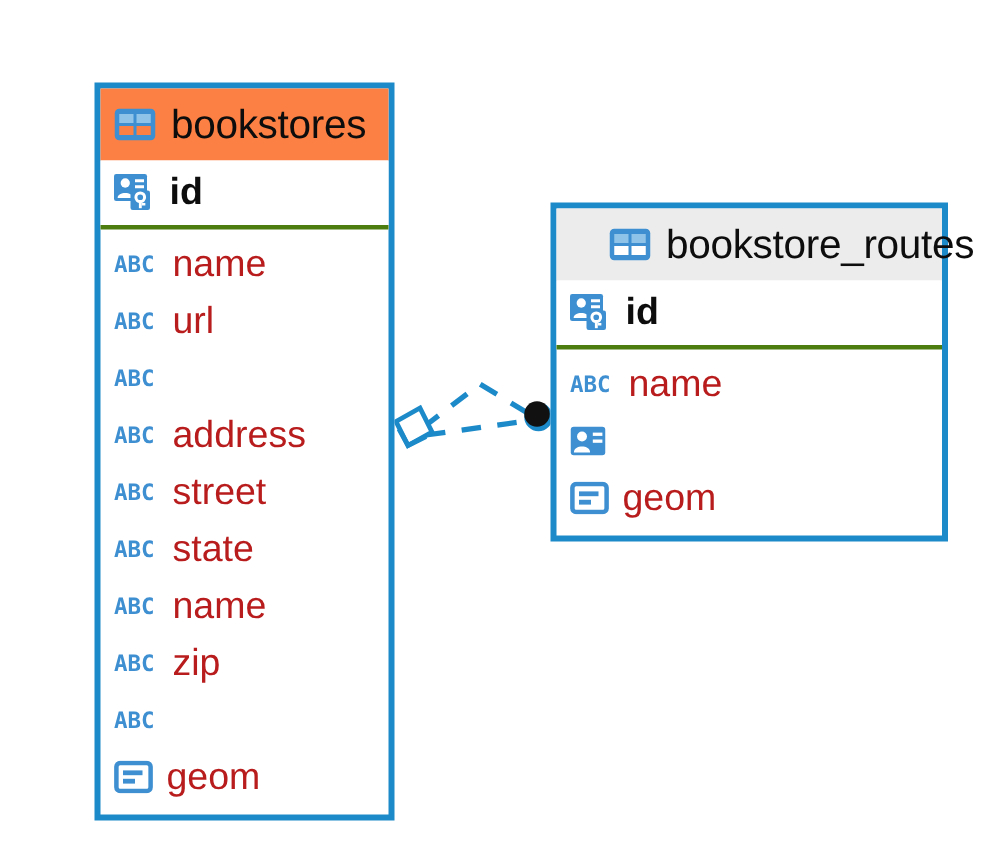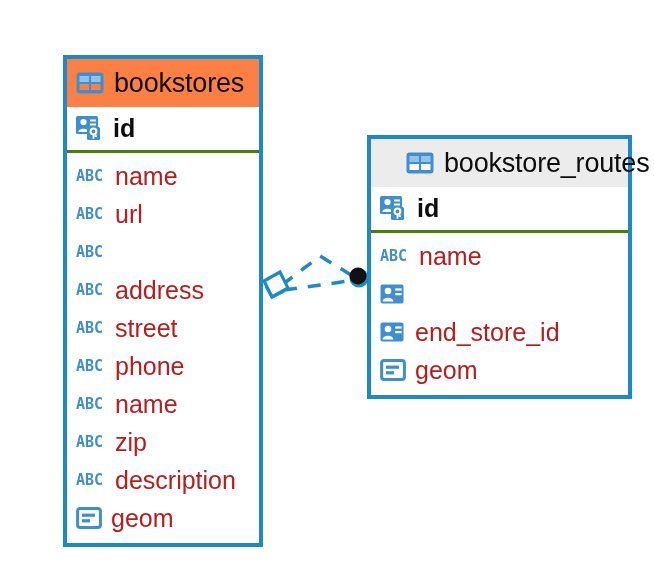--- a/index.html
+++ b/index.html
@@ -177,36 +177,35 @@
         <span class="field-label">address</span>
       </div>
 
       <div class="field-row">
         <span class="icon ico-abc">ABC</span>
         <span class="field-label">street</span>
       </div>
 
       <div class="field-row">
         <span class="icon ico-abc">ABC</span>
-        <span class="field-label">phone</span>
+        <span class="field-label">state</span>
       </div>
 
       <div class="field-row">
         <span class="icon ico-abc">ABC</span>
         <span class="field-label">name</span>
       </div>
 
       <div class="field-row">
         <span class="icon ico-abc">ABC</span>
         <span class="field-label">zip</span>
       </div>
 
       <div class="field-row">
         <span class="icon ico-abc">ABC</span>
-        <span class="field-label">description</span>
       </div>
 
       <div class="field-row">
         <svg class="icon" width="26" height="22" viewBox="0 0 26 22">
           <rect x="1.6" y="1.6" width="22.8" height="18.8" rx="2.5" fill="#ffffff" stroke="#3d8fd1" stroke-width="3"></rect>
           <rect x="6" y="6.6" width="13" height="3.2" fill="#3d8fd1"></rect>
           <rect x="6" y="12.2" width="8" height="3.2" fill="#3d8fd1"></rect>
         </svg>
         <span class="field-label">geom</span>
       </div>
@@ -252,30 +251,20 @@
       <div class="field-row">
         <svg class="icon" width="26" height="21" viewBox="0 0 26 21">
           <rect x="0.5" y="0.5" width="23" height="19" rx="2" fill="#3d8fd1"></rect>
           <circle cx="8" cy="7" r="3.3" fill="#ffffff"></circle>
           <path d="M 2.6 17.6 C 2.6 12.4 13.4 12.4 13.4 17.6 Z" fill="#ffffff"></path>
           <rect x="15.2" y="4.4" width="6.4" height="2.2" fill="#ffffff"></rect>
           <rect x="15.2" y="9" width="6.4" height="2.2" fill="#ffffff"></rect>
         </svg>
       </div>
 
-      <div class="field-row">
-        <svg class="icon" width="26" height="21" viewBox="0 0 26 21">
-          <rect x="0.5" y="0.5" width="23" height="19" rx="2" fill="#3d8fd1"></rect>
-          <circle cx="8" cy="7" r="3.3" fill="#ffffff"></circle>
-          <path d="M 2.6 17.6 C 2.6 12.4 13.4 12.4 13.4 17.6 Z" fill="#ffffff"></path>
-          <rect x="15.2" y="4.4" width="6.4" height="2.2" fill="#ffffff"></rect>
-          <rect x="15.2" y="9" width="6.4" height="2.2" fill="#ffffff"></rect>
-        </svg>
-        <span class="field-label">end_store_id</span>
-      </div>
 
       <div class="field-row">
         <svg class="icon" width="26" height="22" viewBox="0 0 26 22">
           <rect x="1.6" y="1.6" width="22.8" height="18.8" rx="2.5" fill="#ffffff" stroke="#3d8fd1" stroke-width="3"></rect>
           <rect x="6" y="6.6" width="13" height="3.2" fill="#3d8fd1"></rect>
           <rect x="6" y="12.2" width="8" height="3.2" fill="#3d8fd1"></rect>
         </svg>
         <span class="field-label">geom</span>
       </div>
 

